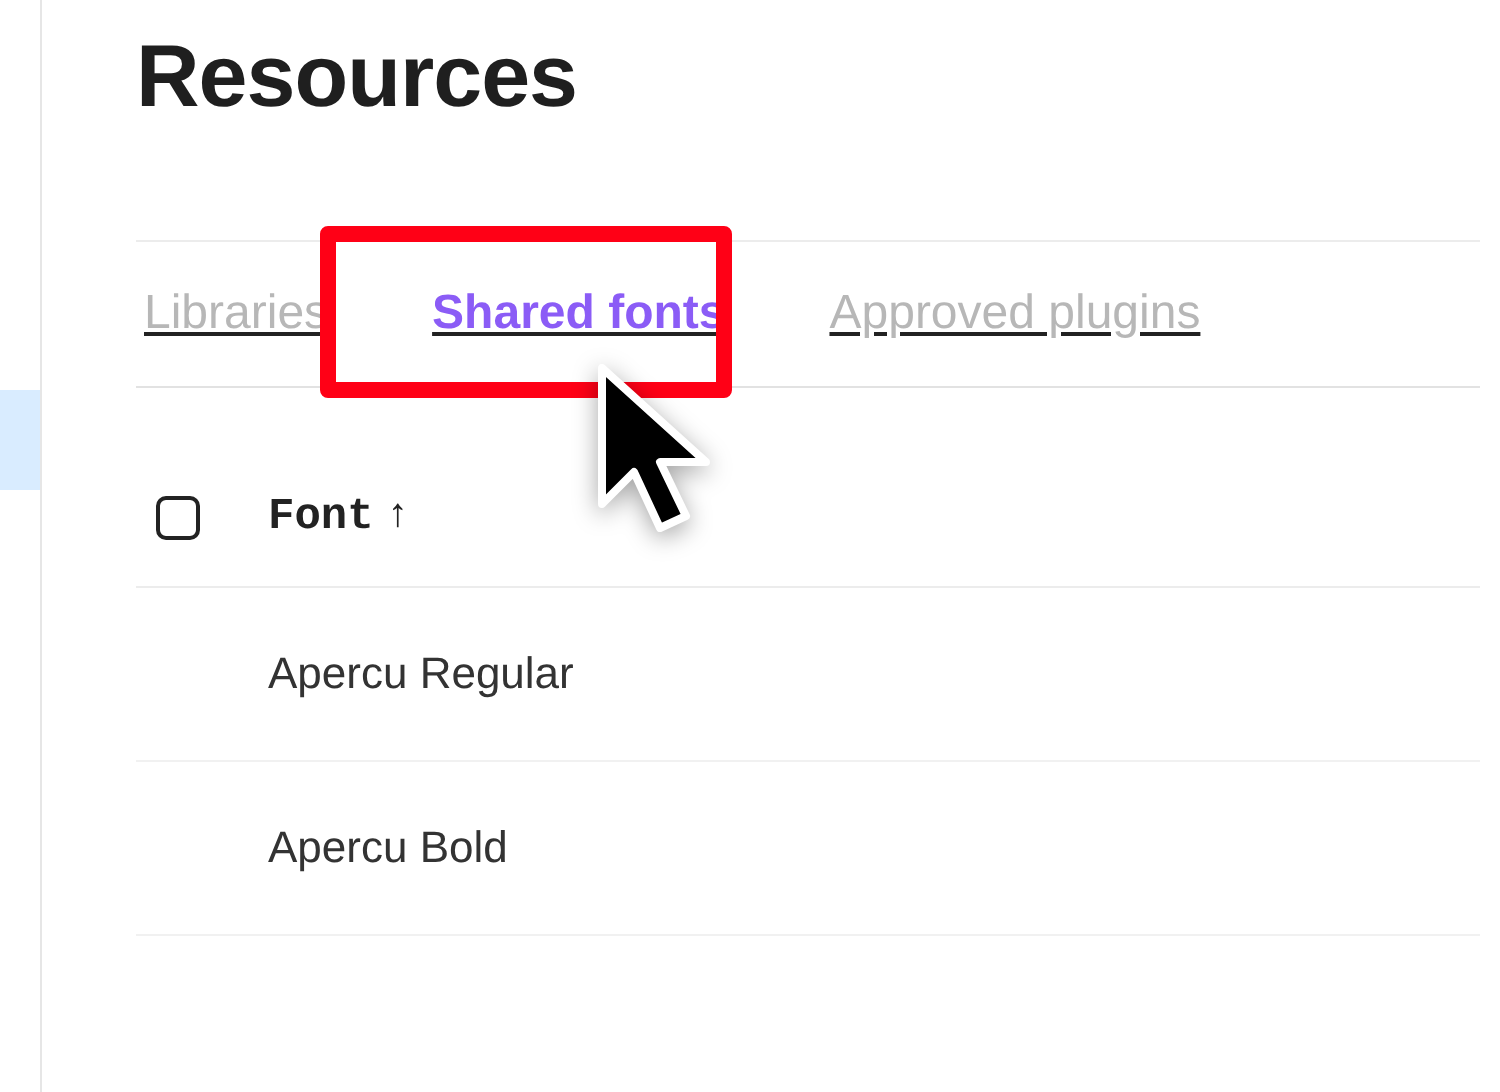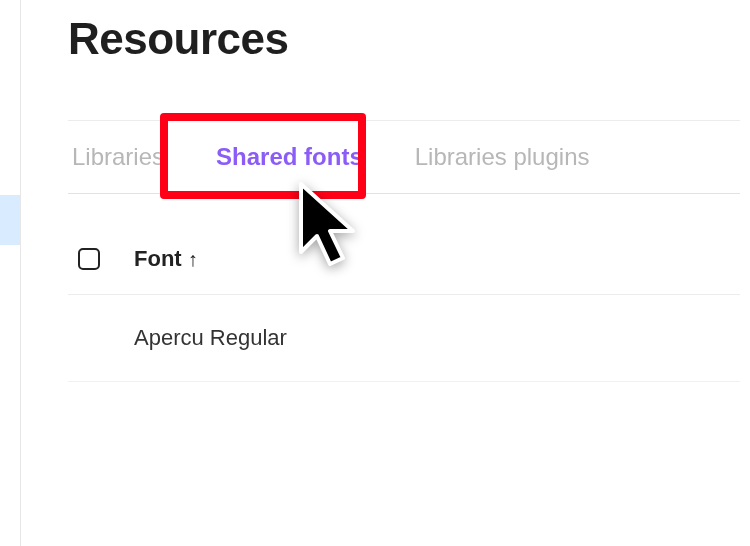--- a/index.html
+++ b/index.html
@@ -50,20 +50,21 @@
     margin-top: 56px;
   }
   .tabs {
     display: flex;
     gap: 44px;
     border-top: 1px solid #ececec;
     border-bottom: 1px solid #e2e2e2;
     padding: 0;
     height: 72px;
     align-items: center;
+    text-decoration: underline;
   }
   .tab {
     font-size: 24px;
     font-weight: 500;
     color: #b7b7b7;
     cursor: pointer;
     padding: 0 4px;
   }
   .tab.active {
     color: #8b5cf6;
@@ -87,20 +88,21 @@
     flex-shrink: 0;
     box-sizing: border-box;
   }
   .col-label {
     font-size: 22px;
     font-weight: 600;
     color: #222;
     display: flex;
     align-items: center;
     gap: 6px;
+    font-family: Liberation Mono, monospace;
   }
   .sort-arrow {
     font-size: 20px;
     line-height: 1;
   }
   .font-row {
     padding: 30px 16px 30px 66px;
     font-size: 22px;
     color: #333;
     border-bottom: 1px solid #f1f1f1;
@@ -129,34 +131,35 @@
   <div class="left-highlight"></div>
   <div class="left-edge"></div>
 
   <div class="content">
     <h1 class="page-title">Resources</h1>
 
     <div class="tabs-wrap">
       <div class="tabs">
         <div class="tab">Libraries</div>
         <div class="tab active">Shared fonts</div>
-        <div class="tab">Libraries plugins</div>
+        <div class="tab">Approved plugins</div>
       </div>
     </div>
 
     <div class="table">
       <div class="table-header">
         <div class="checkbox"></div>
         <div class="col-label">
           <span>Font</span>
           <span class="sort-arrow">↑</span>
         </div>
       </div>
 
       <div class="font-row">Apercu Regular</div>
+      <div class="font-row">Apercu Bold</div>
     </div>
   </div>
 
   <div class="red-box" style="left:160px;top:113px;width:206px;height:86px;"></div>
 
   <svg class="cursor-arrow" width="80" height="100" viewBox="0 0 80 100" style="left:291px;top:180px;">
     <polygon points="10,4 10,72 26,56 39,84 52,78 39,51 62,51" fill="#000" stroke="#fff" stroke-width="4" stroke-linejoin="round"></polygon>
   </svg>
 </div>
 

